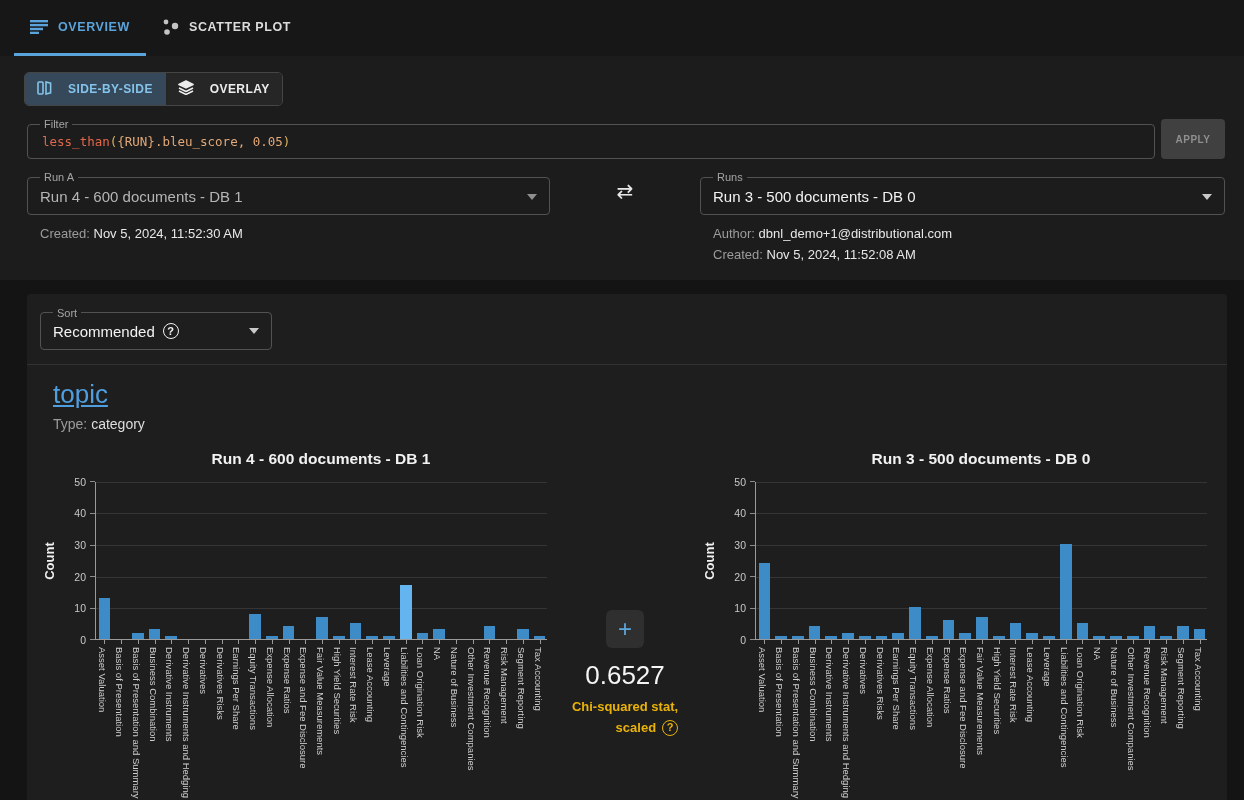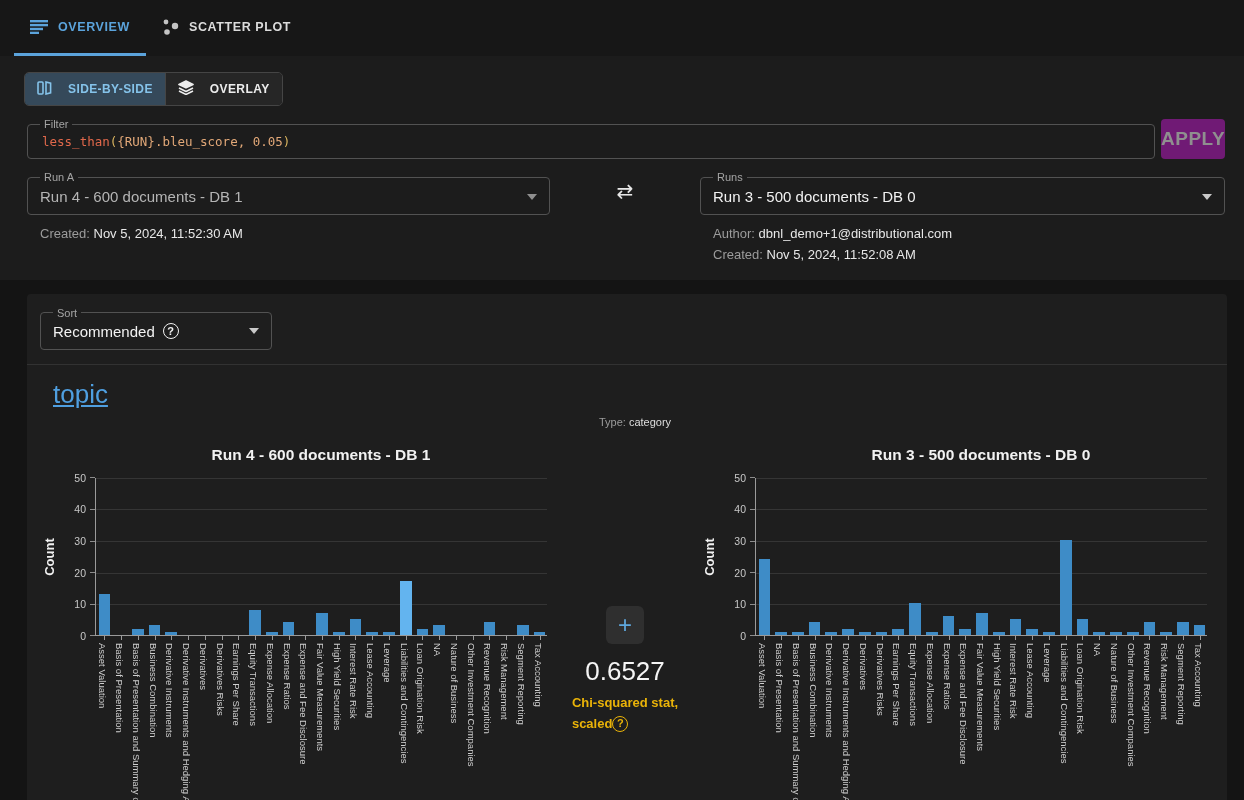--- a/index.html
+++ b/index.html
@@ -55,22 +55,22 @@
   .filter-field { flex: 1; }
   .filter-code {
     font-family: "DejaVu Sans Mono", monospace;
     font-size: 12.5px; padding: 3px 2px 0 2px; white-space: pre;
   }
   .code-fn    { color: #e0684b; }
   .code-paren { color: #d9b45f; }
   .code-args  { color: #e2a878; }
   .apply-btn {
     width: 64px; height: 40px; border: none; border-radius: 4px;
-    background: #701a75; color: #8f8f8f;
-    font-family: inherit; font-size: 19px; font-weight: 600; letter-spacing: .5px;
+    background: #404040; color: #8f8f8f;
+    font-family: inherit; font-size: 10px; font-weight: 600; letter-spacing: .5px;
   }
 
   .runs-grid {
     display: grid; grid-template-columns: 523px 1fr 525px;
     margin: 12px 19px 0 27px; align-items: start;
   }
   .select-content {
     display: flex; align-items: center; justify-content: space-between;
     padding-top: 4px; font-size: 15px; cursor: pointer;
   }
@@ -112,21 +112,21 @@
     display: inline-flex; align-items: center; justify-content: center;
     width: 16px; height: 16px; border: 1.5px solid currentColor;
     border-radius: 50%; font-size: 11px; font-weight: 700; cursor: pointer;
   }
   .divider { border-top: 1px solid #323232; margin: 14px -10px 0 -13px; }
 
   .metric-head { padding: 14px 0 0 13px; }
   .metric-link {
     font-size: 26px; color: #4f9fe0; text-decoration: underline; cursor: pointer;
   }
-  .metric-type { font-size: 11px; margin-top: 6px; text-align: center; }
+  .metric-type { font-size: 14px; margin-top: 6px; }
   .metric-type .t-label { color: #9c9c9c; }
   .metric-type .t-value { color: #dedede; font-weight: 500; }
 
   
   .charts-row { display: flex; margin-top: 18px; }
   .chart { width: 510px; }
   .chart-title {
     margin-left: 55px; width: 452px; text-align: center;
     font-size: 15.5px; font-weight: 700; color: #f2f2f2; margin-bottom: 14px;
   }
@@ -164,21 +164,21 @@
   .plus-btn {
     width: 38px; height: 38px; border: none; border-radius: 6px;
     background: #2f2f2f; color: #5ea7dd; font-size: 24px; line-height: 1;
     cursor: pointer; font-family: inherit;
   }
   .stat-value { font-size: 26px; color: #f5f5f5; margin-top: 12px; }
   .stat-caption {
     margin-top: 6px; font-size: 13px; font-weight: 700; color: #eab308;
     text-align: center; line-height: 1.6;
   }
-  .stat-caption .line2 { display: flex; align-items: center; justify-content: flex-start; }
+  .stat-caption .line2 { display: flex; align-items: center; justify-content: flex-end; gap: 6px; }
 </style>
 </head>
 <body>
 
 <div class="tabbar">
   <div class="tab active">
     <span class="ticon">
       <svg width="18" height="14" viewBox="0 0 18 14">
           <g fill="#5ba3db">
             <rect x="0" y="0" width="18" height="2.4"></rect>

